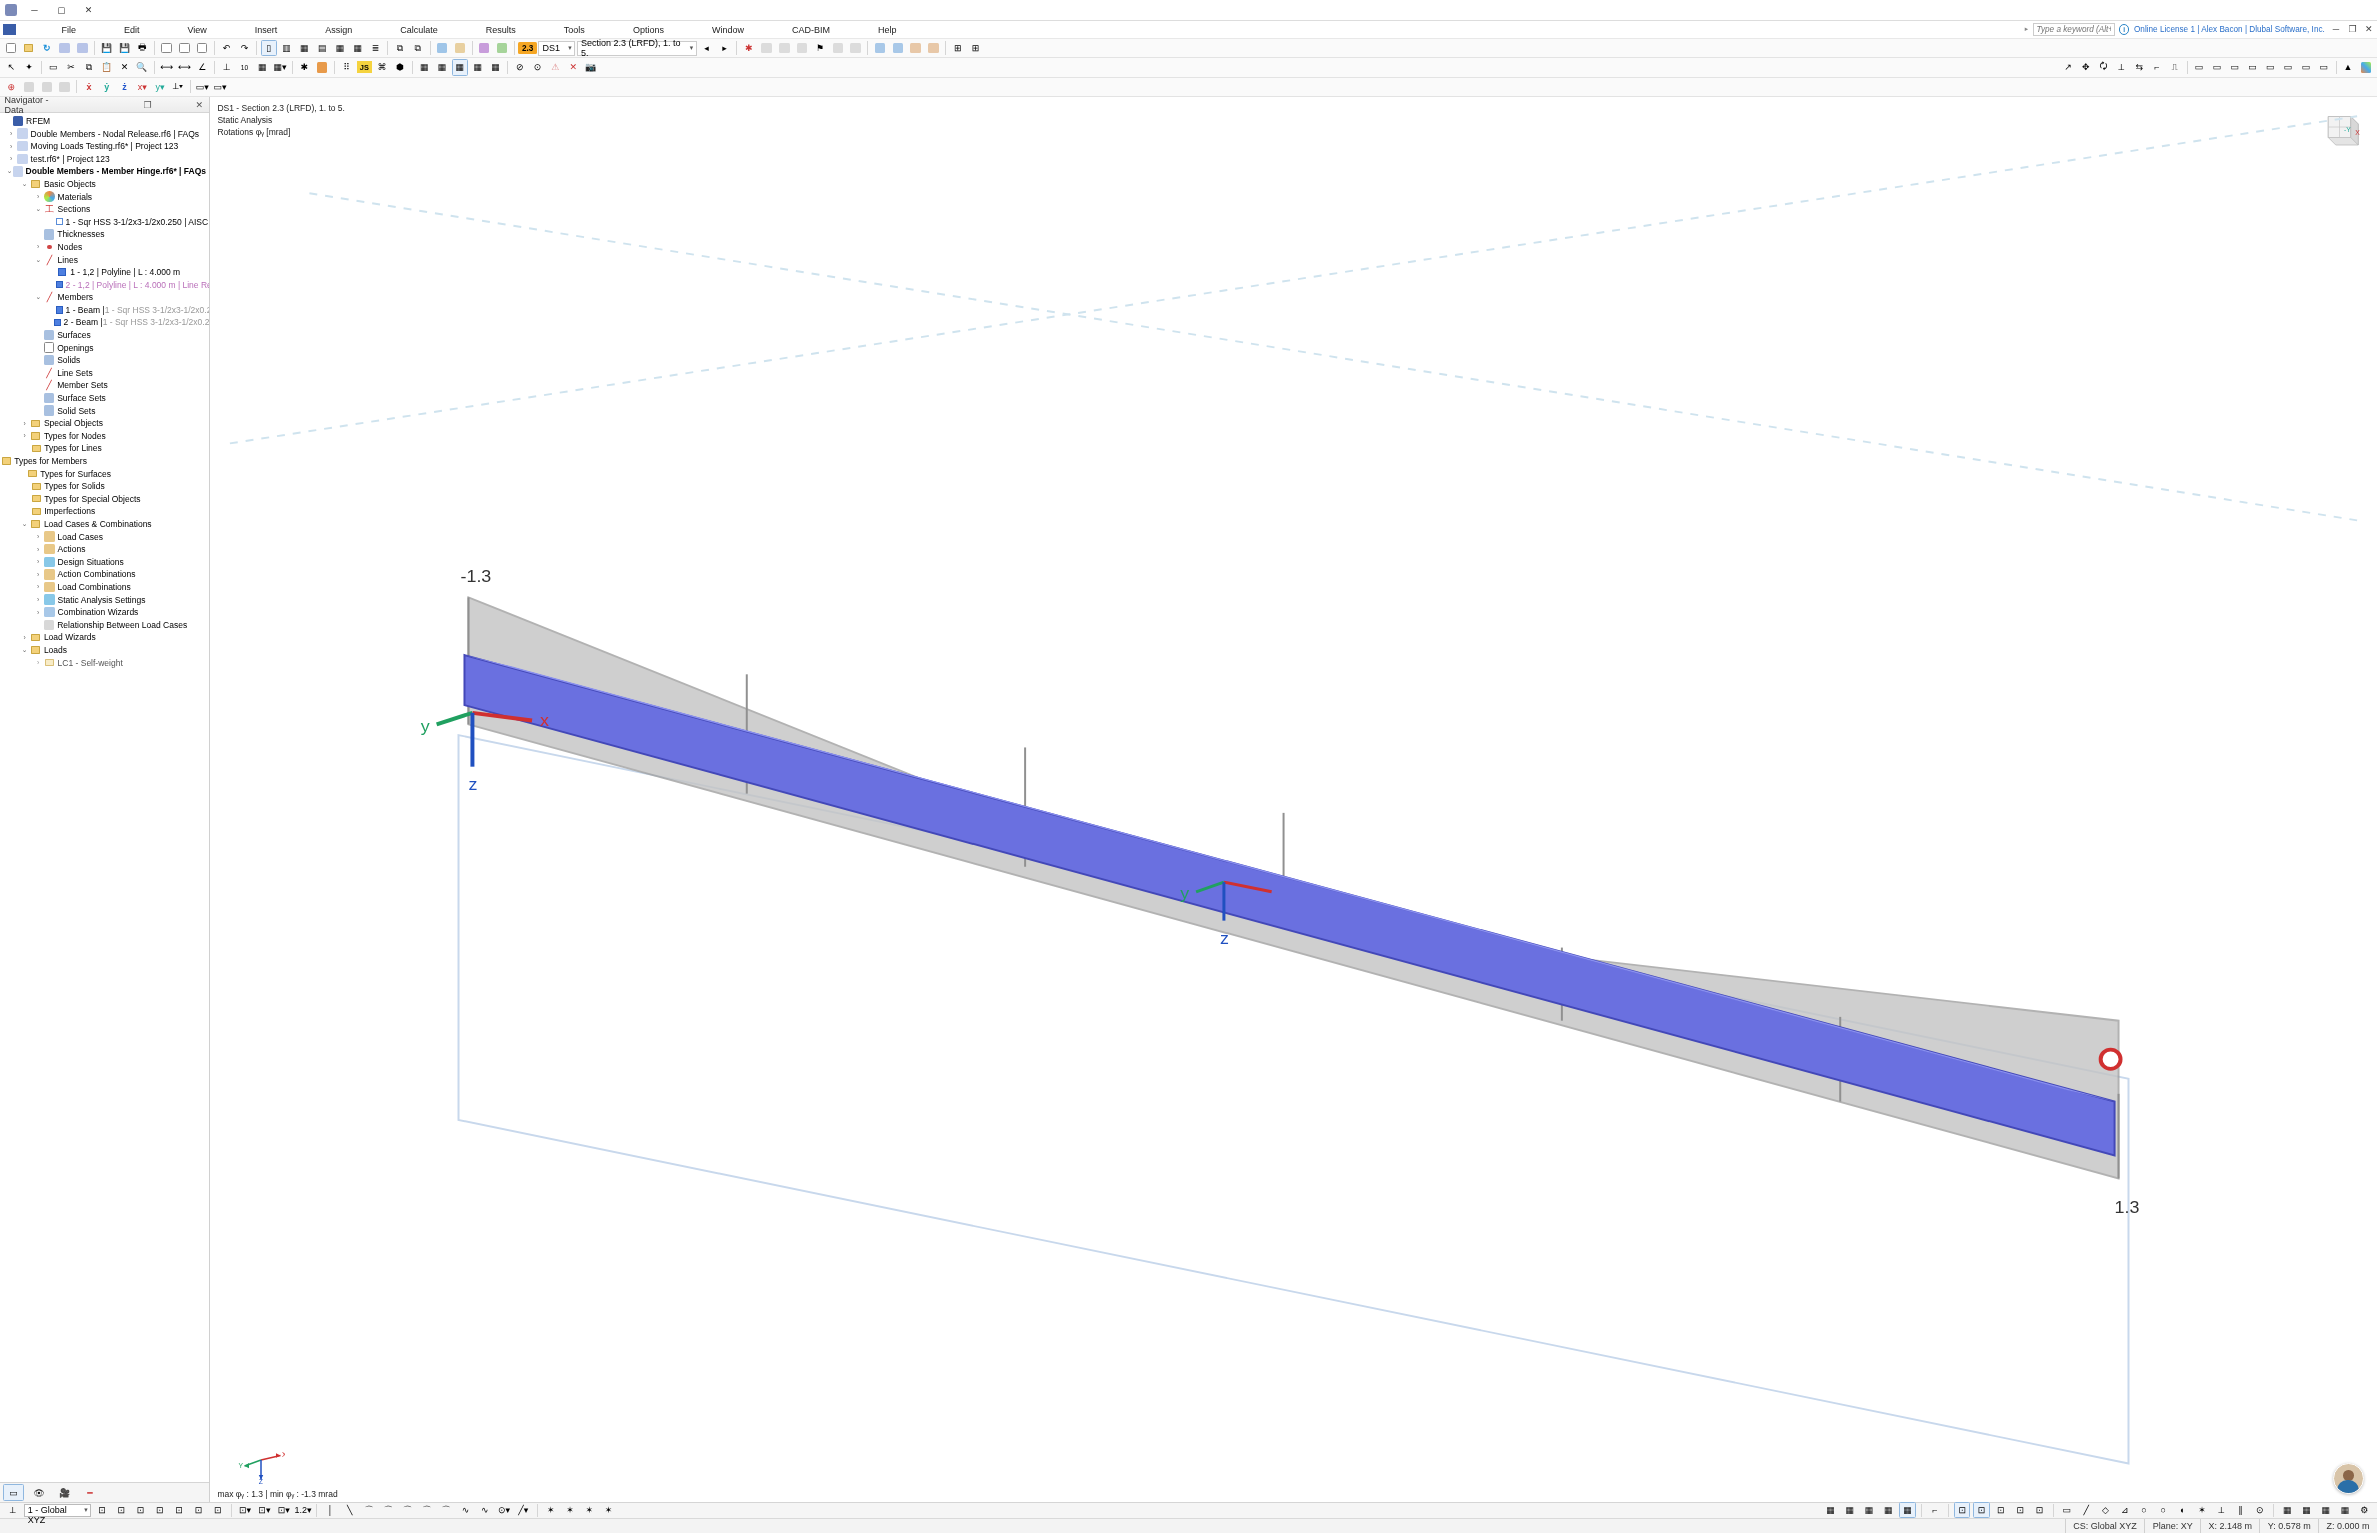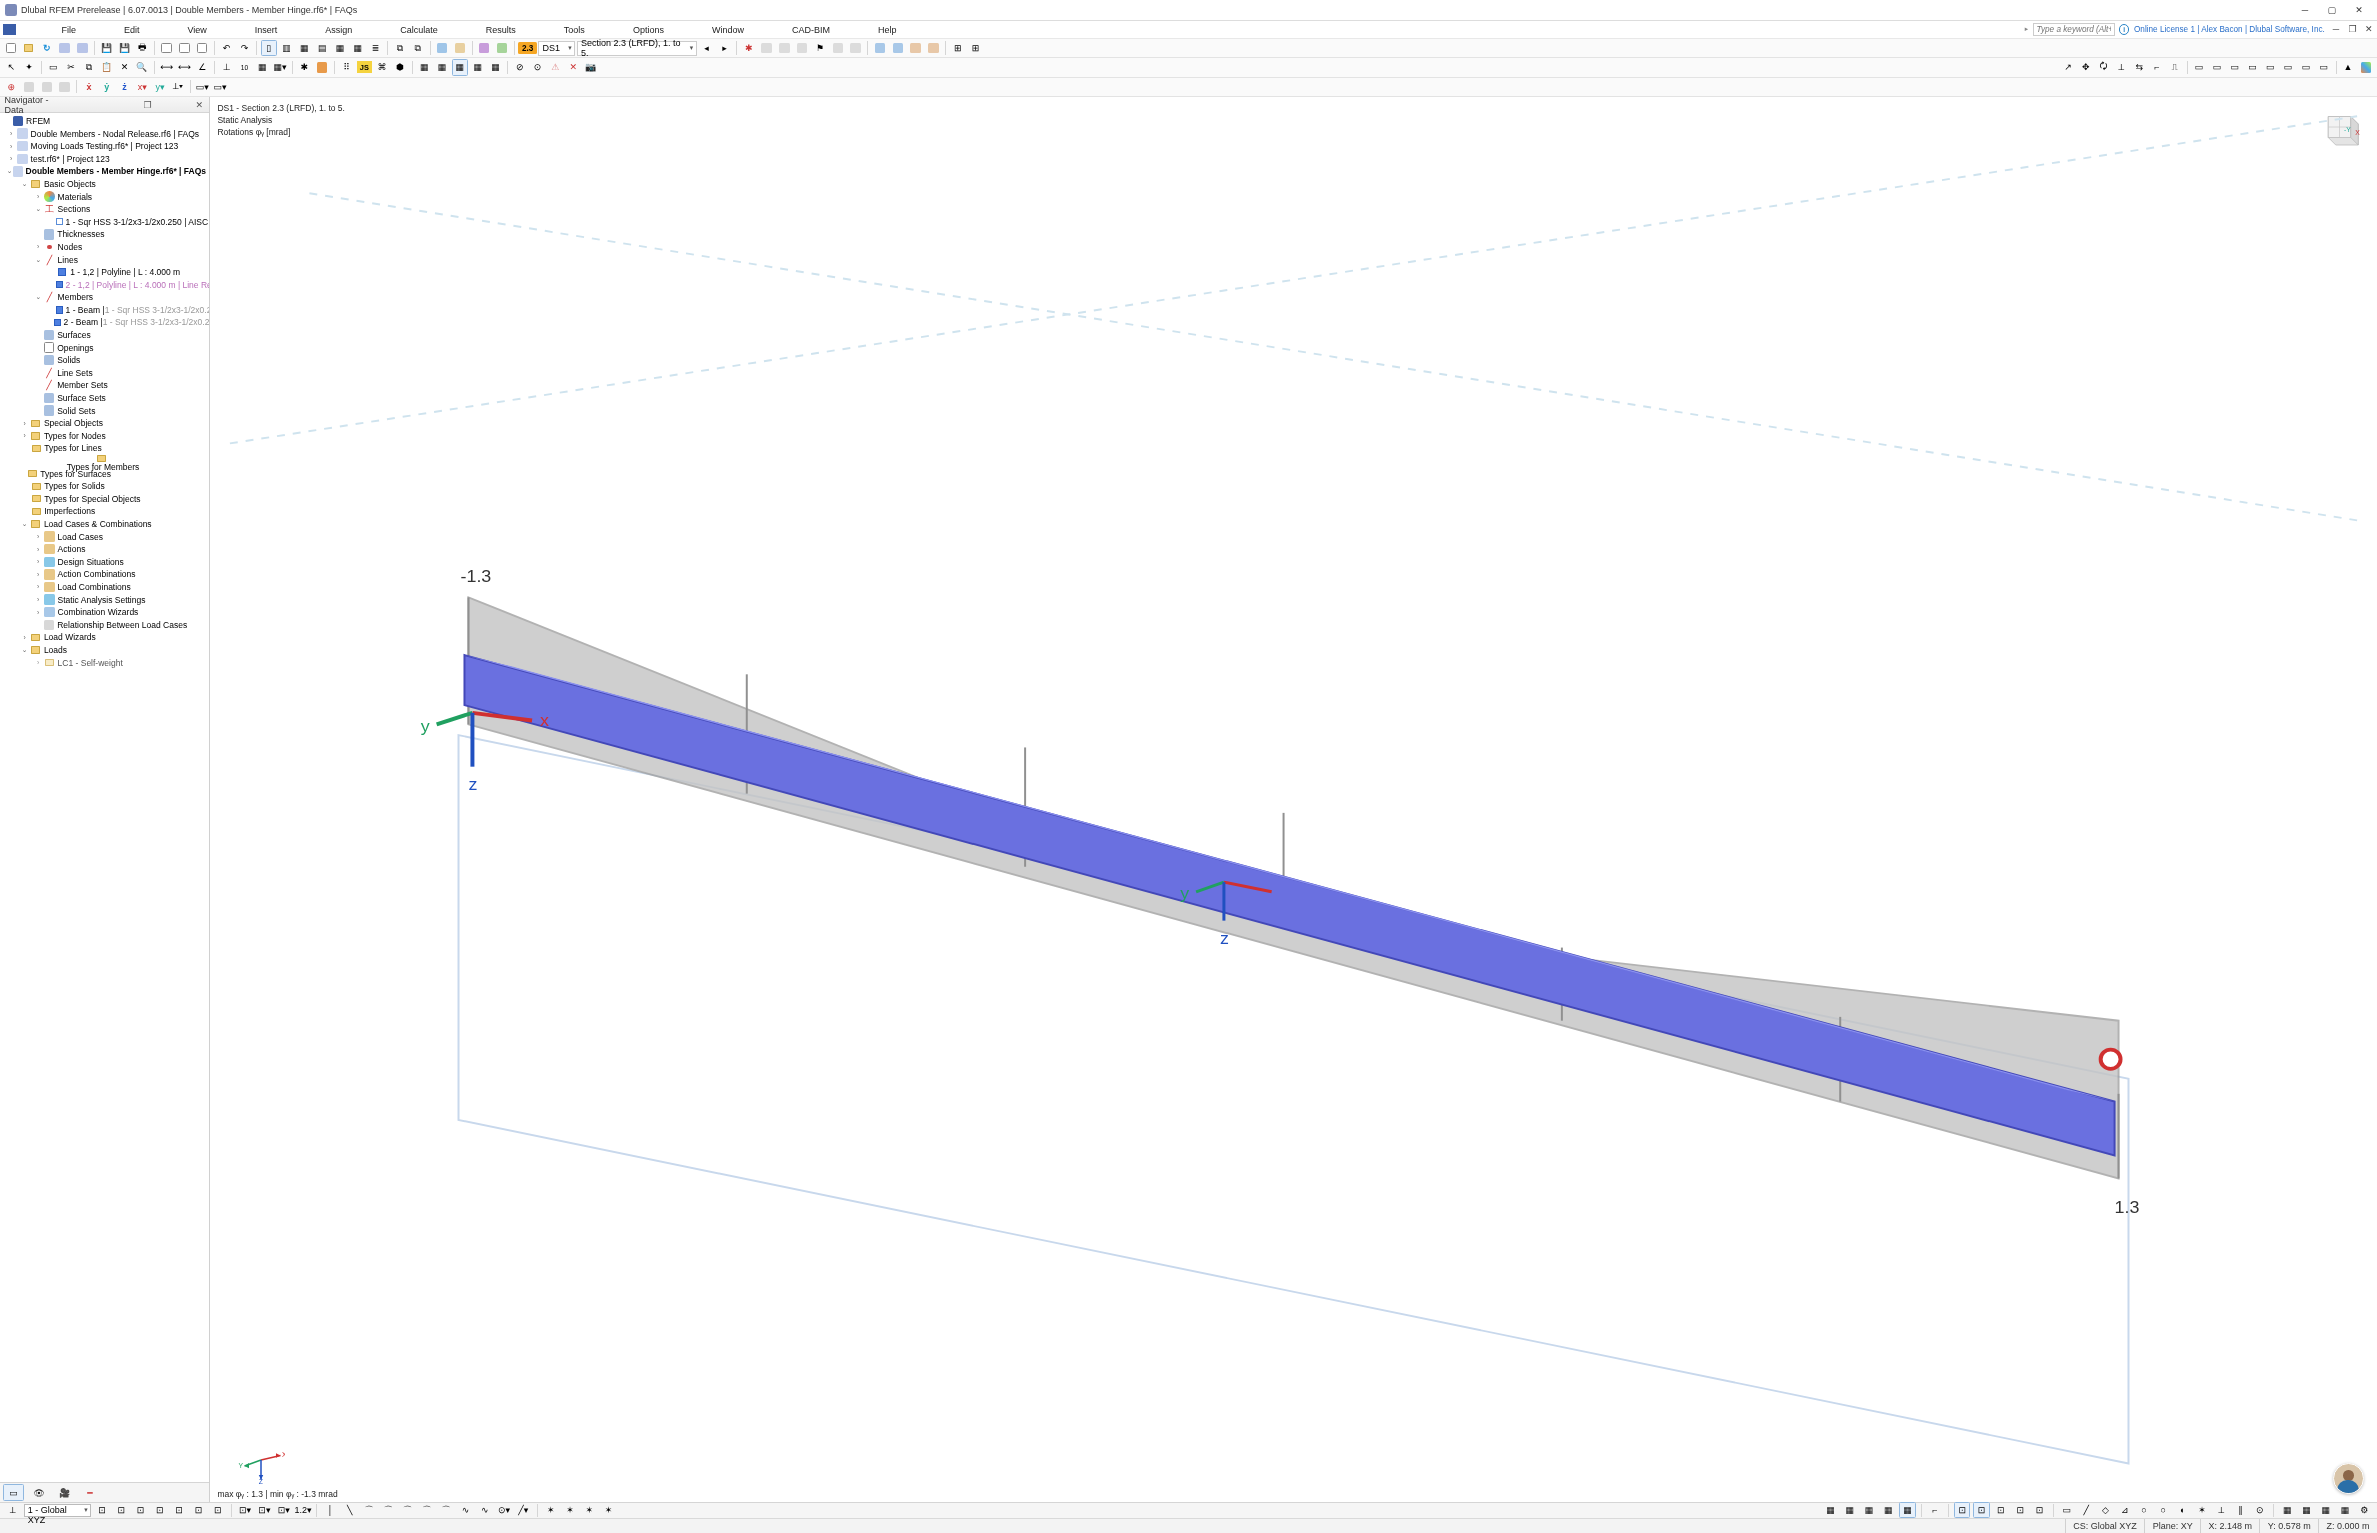--- a/index.html
+++ b/index.html
@@ -56,21 +56,20 @@
 .status3 { height:15px; background:#f3f3f3; border-top:0.7px solid #d9d9d9; display:flex; align-items:center; font-size:8.2px; color:#333; }
 .status3 .cell{padding:0 7.4px;border-left:0.7px solid #d0d0d0;height:100%;display:flex;align-items:center;}
 
 .cbx{width:10.4px;height:10.4px;border-radius:1.5px;}
 </style>
 </head>
 <body>
 
 <div class="titlebar">
   <div class="appicon"></div>
-  <div class="title">Dlubal RFEM Prerelease | 6.07.0013 | Double Members - Member Hinge.rf6* | FAQs</div>
   <div class="winbtn">─</div>
   <div class="winbtn">▢</div>
   <div class="winbtn">✕</div>
 </div>
 
 <div class="menubar">
   <div class="appicon" style="width:13.4px;height:10.4px;background:#3a5da8;margin-right:3px;"></div>
   <div class="menuitem">File</div>
   <div class="menuitem">Edit</div>
   <div class="menuitem">View</div>
@@ -458,21 +457,21 @@
             <div class="fold"></div>
           </span>
           <span class="lbl">Types for Nodes</span>
         </div>
         <div class="tn" style="padding-left:30px;">
           <span class="ic">
             <div class="fold"></div>
           </span>
           <span class="lbl">Types for Lines</span>
         </div>
-        <div class="tn" style="flex-direction:column;">
+        <div class="tn" style="">
           <span class="ic">
             <div class="fold"></div>
           </span>
           <span class="lbl">Types for Members</span>
         </div>
         <div class="tn" style="padding-left:26px;">
           <span class="ic">
             <div class="fold"></div>
           </span>
           <span class="lbl">Types for Surfaces</span>

